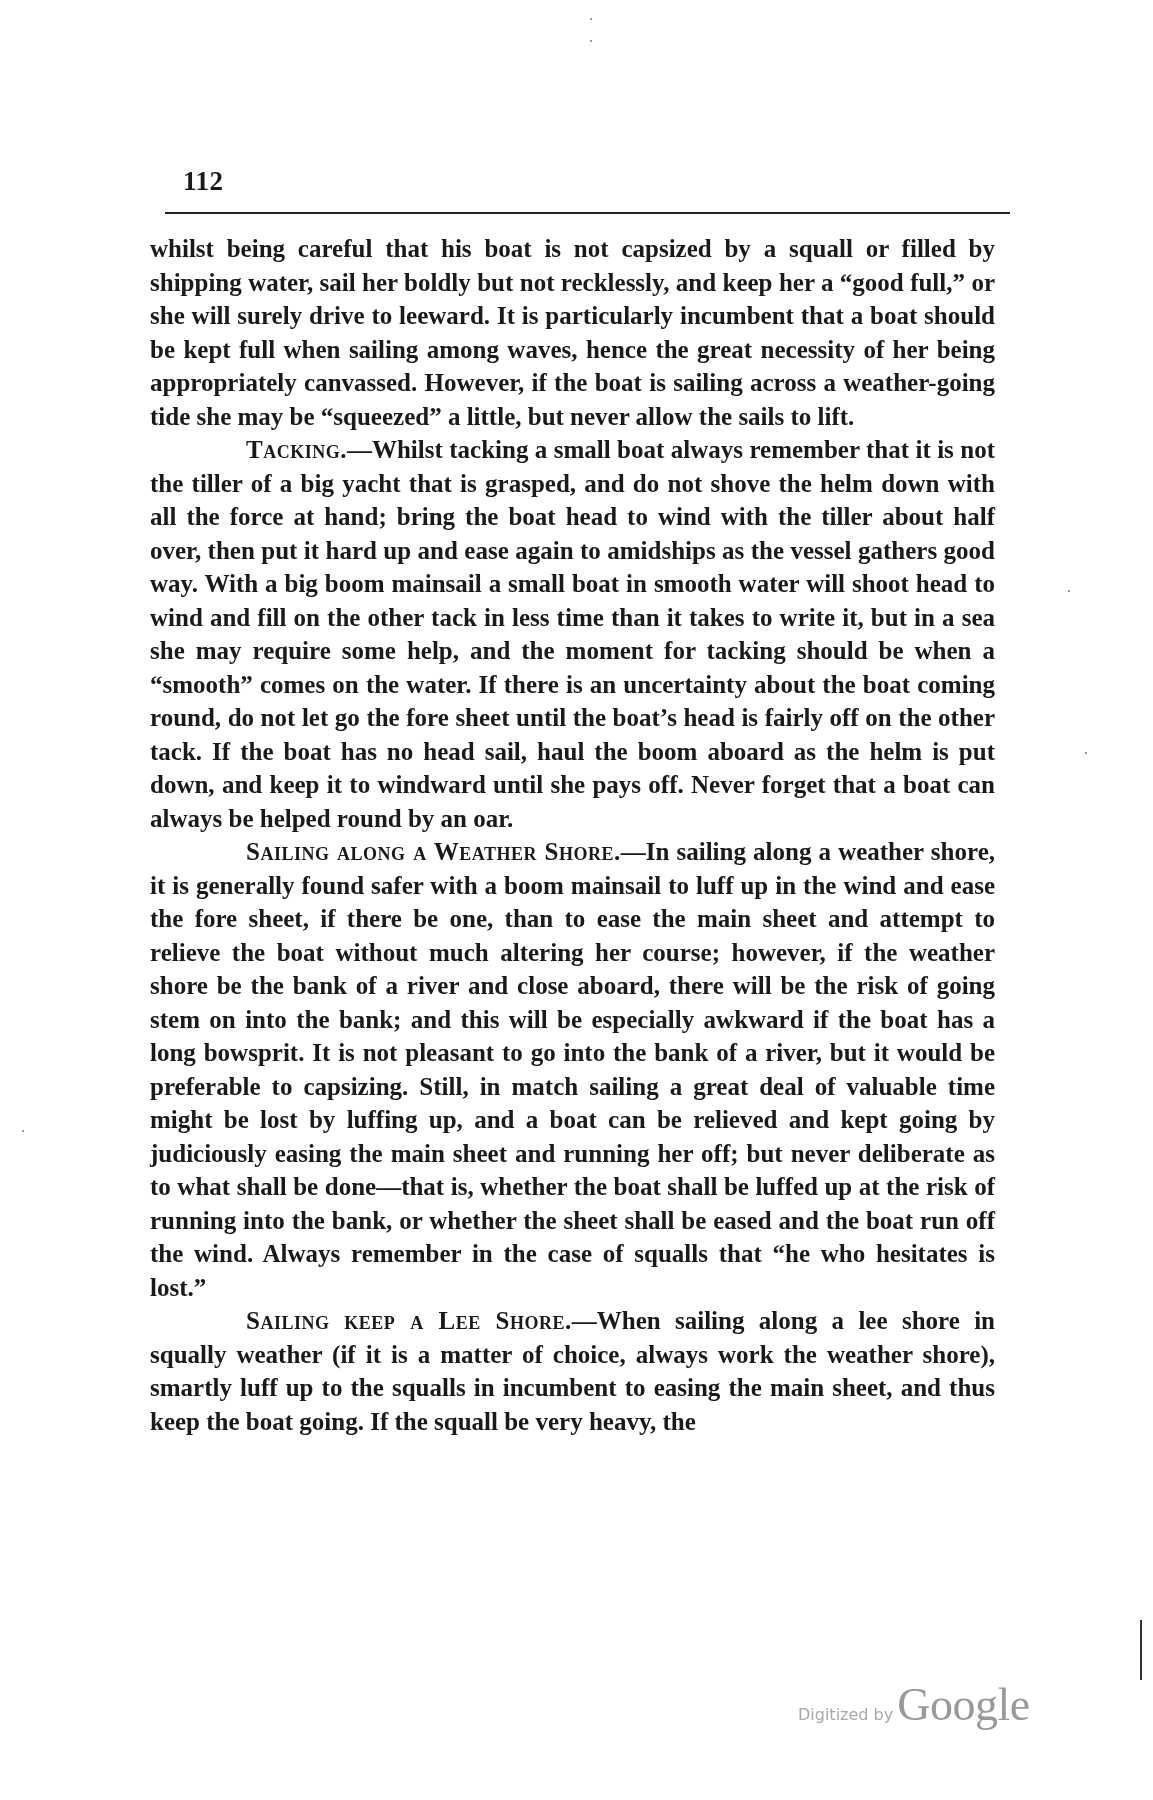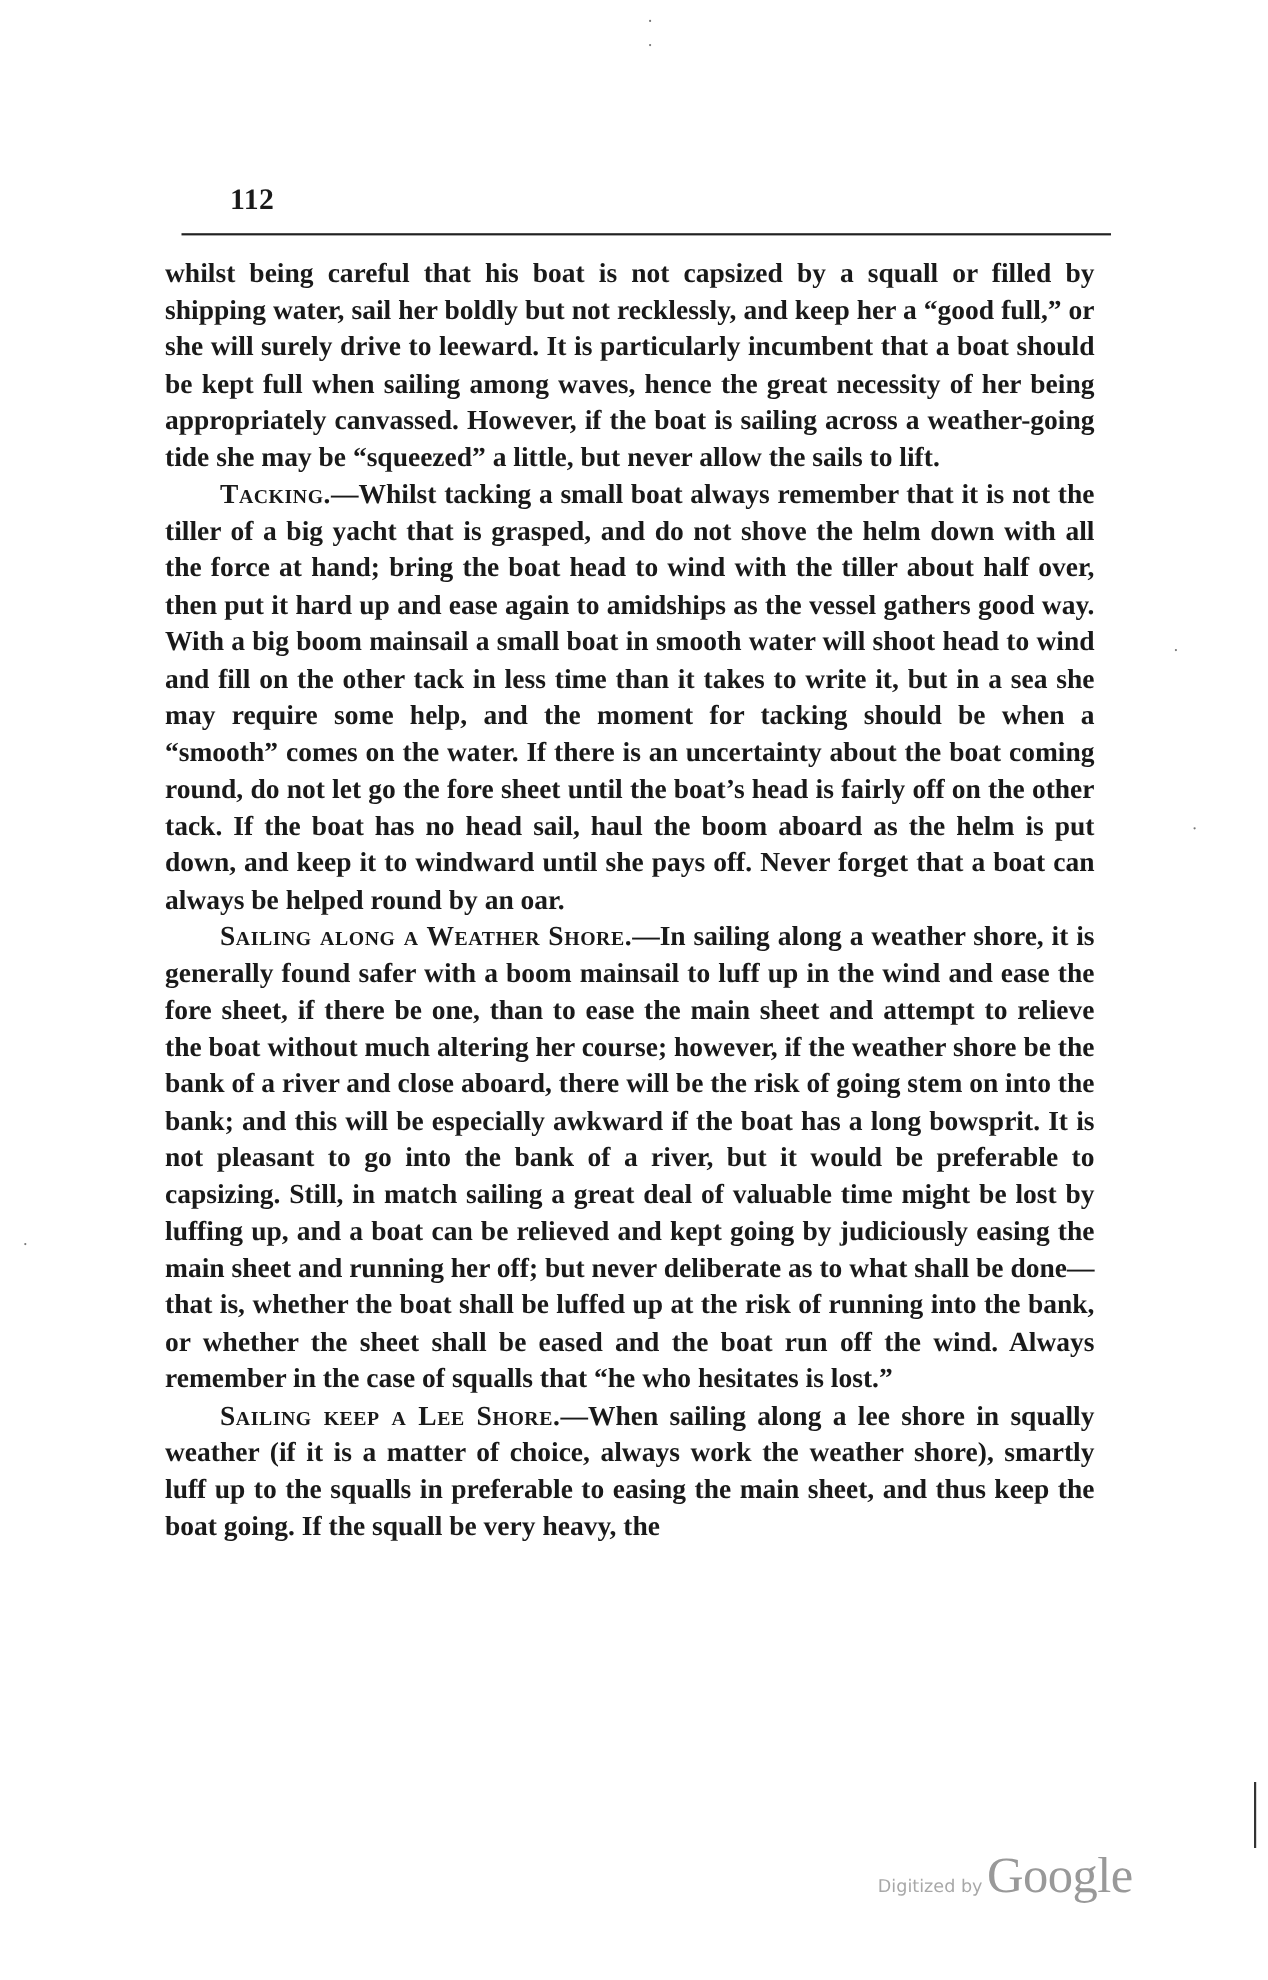--- a/index.html
+++ b/index.html
@@ -16,21 +16,21 @@
     color: #1a1a1a;
   }
   .page {
     position: absolute;
     left: 0; top: 0;
     width: 1153px;
     height: 1800px;
   }
   .header {
     position: absolute;
-    left: 179px;
+    left: 153px;
     top: 160px;
     width: 845px;
     height: 40px;
     text-align: right;
   }
   .page-number {
     position: absolute;
     left: 30px;
     top: 6px;
     font-family: "Liberation Serif", serif;
@@ -72,20 +72,21 @@
     text-align: justify;
     text-align-last: left;
   }
   .body-text p.indent {
     text-indent: 50px;
   }
   .sc {
     font-variant: small-caps;
     font-weight: bold;
     letter-spacing: 0.5px;
+    margin-left: 46px;
   }
   .watermark {
     position: absolute;
     left: 798px;
     top: 1678px;
     height: 60px;
     color: #9a9a9a;
   }
   .wm-small {
     font-family: "DejaVu Sans", sans-serif;
@@ -130,21 +131,21 @@
     <p>
       <span>whilst being careful that his boat is not capsized by a squall or filled by shipping water, sail her boldly but not recklessly, and keep her a “good full,” or she will surely drive to leeward.  It is particularly incumbent that a boat should be kept full when sailing among waves, hence the great necessity of her being appropriately canvassed.  However, if the boat is sailing across a weather-going tide she may be “squeezed” a little, but never allow the sails to lift.</span>
     </p>
     <p class="indent">
       <span class="sc">Tacking.</span><span>—Whilst tacking a small boat always remember that it is not the tiller of a big yacht that is grasped, and do not shove the helm down with all the force at hand; bring the boat head to wind with the tiller about half over, then put it hard up and ease again to amidships as the vessel gathers good way.  With a big boom mainsail a small boat in smooth water will shoot head to wind and fill on the other tack in less time than it takes to write it, but in a sea she may require some help, and the moment for tacking should be when a “smooth” comes on the water.  If there is an uncertainty about the boat coming round, do not let go the fore sheet until the boat’s head is fairly off on the other tack.  If the boat has no head sail, haul the boom aboard as the helm is put down, and keep it to windward until she pays off. Never forget that a boat can always be helped round by an oar.</span>
     </p>
     <p class="indent">
       <span class="sc">Sailing along a Weather Shore.</span><span>—In sailing along a weather shore, it is generally found safer with a boom mainsail to luff up in the wind and ease the fore sheet, if there be one, than to ease the main sheet and attempt to relieve the boat without much altering her course; however, if the weather shore be the bank of a river and close aboard, there will be the risk of going stem on into the bank; and this will be especially awkward if the boat has a long bowsprit.  It is not pleasant to go into the bank of a river, but it would be preferable to capsizing.  Still, in match sailing a great deal of valuable time might be lost by luffing up, and a boat can be relieved and kept going by judiciously easing the main sheet and running her off; but never deliberate as to what shall be done—that is, whether the boat shall be luffed up at the risk of running into the bank, or whether the sheet shall be eased and the boat run off the wind.  Always remember in the case of squalls that “he who hesitates is lost.”</span>
     </p>
     <p class="indent">
-      <span class="sc">Sailing keep a Lee Shore.</span><span>—When sailing along a lee shore in squally weather (if it is a matter of choice, always work the weather shore), smartly luff up to the squalls in preferable to easing the main sheet, and thus keep the boat going.  If the squall be very heavy, the</span>
+      <span class="sc">Sailing keep a Lee Shore.</span><span>—When sailing along a lee shore in squally weather (if it is a matter of choice, always work the weather shore), smartly luff up to the squalls in incumbent to easing the main sheet, and thus keep the boat going.  If the squall be very heavy, the</span>
     </p>
   </div>
 
   <div class="watermark">
     <span class="wm-small">Digitized by</span><span class="wm-big">Google</span>
   </div>
 
   <div class="speck" style="left:590px;top:18px;"></div>
   <div class="speck" style="left:590px;top:40px;"></div>
   <div class="speck" style="left:1085px;top:752px;"></div>

